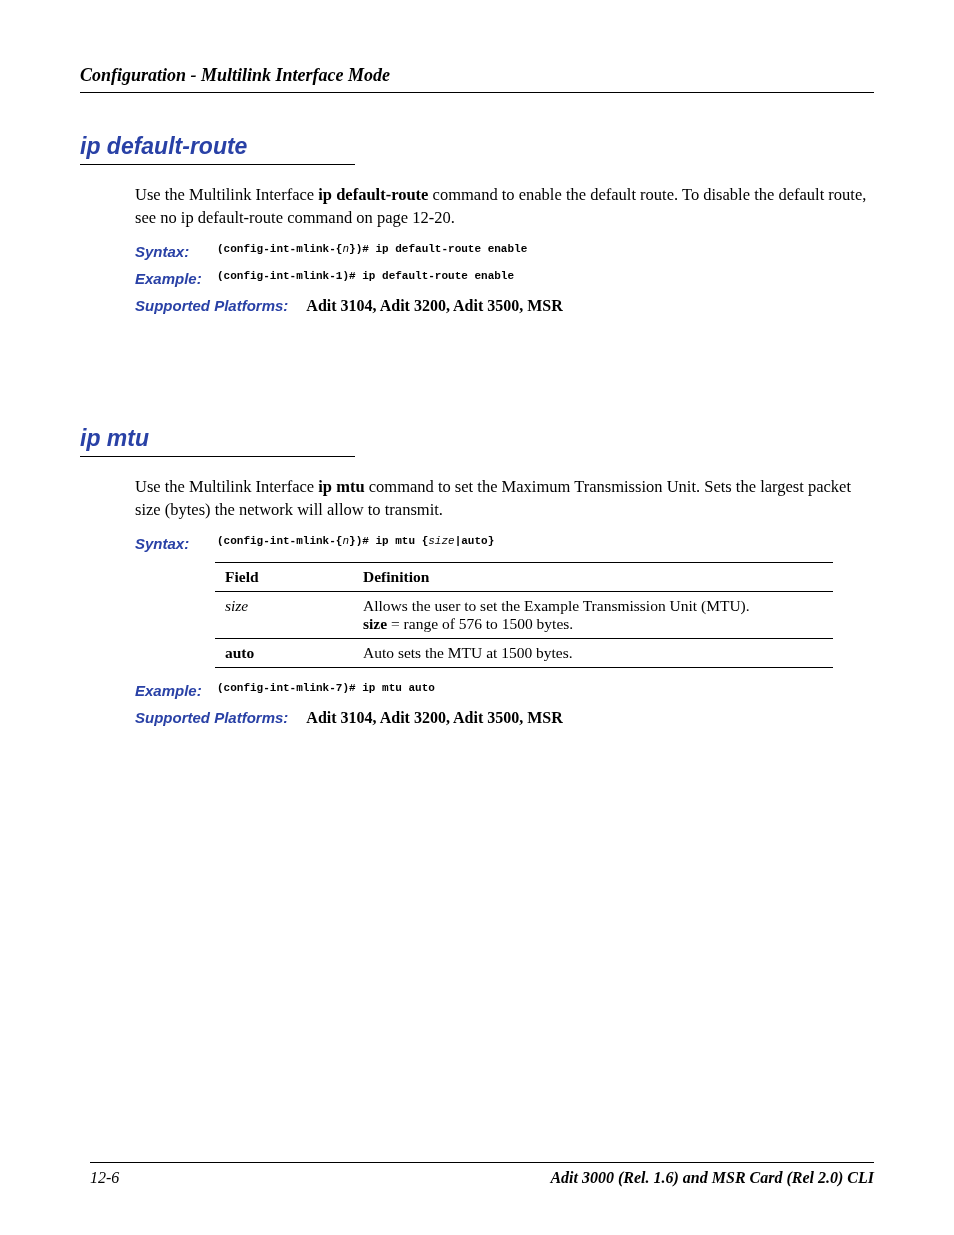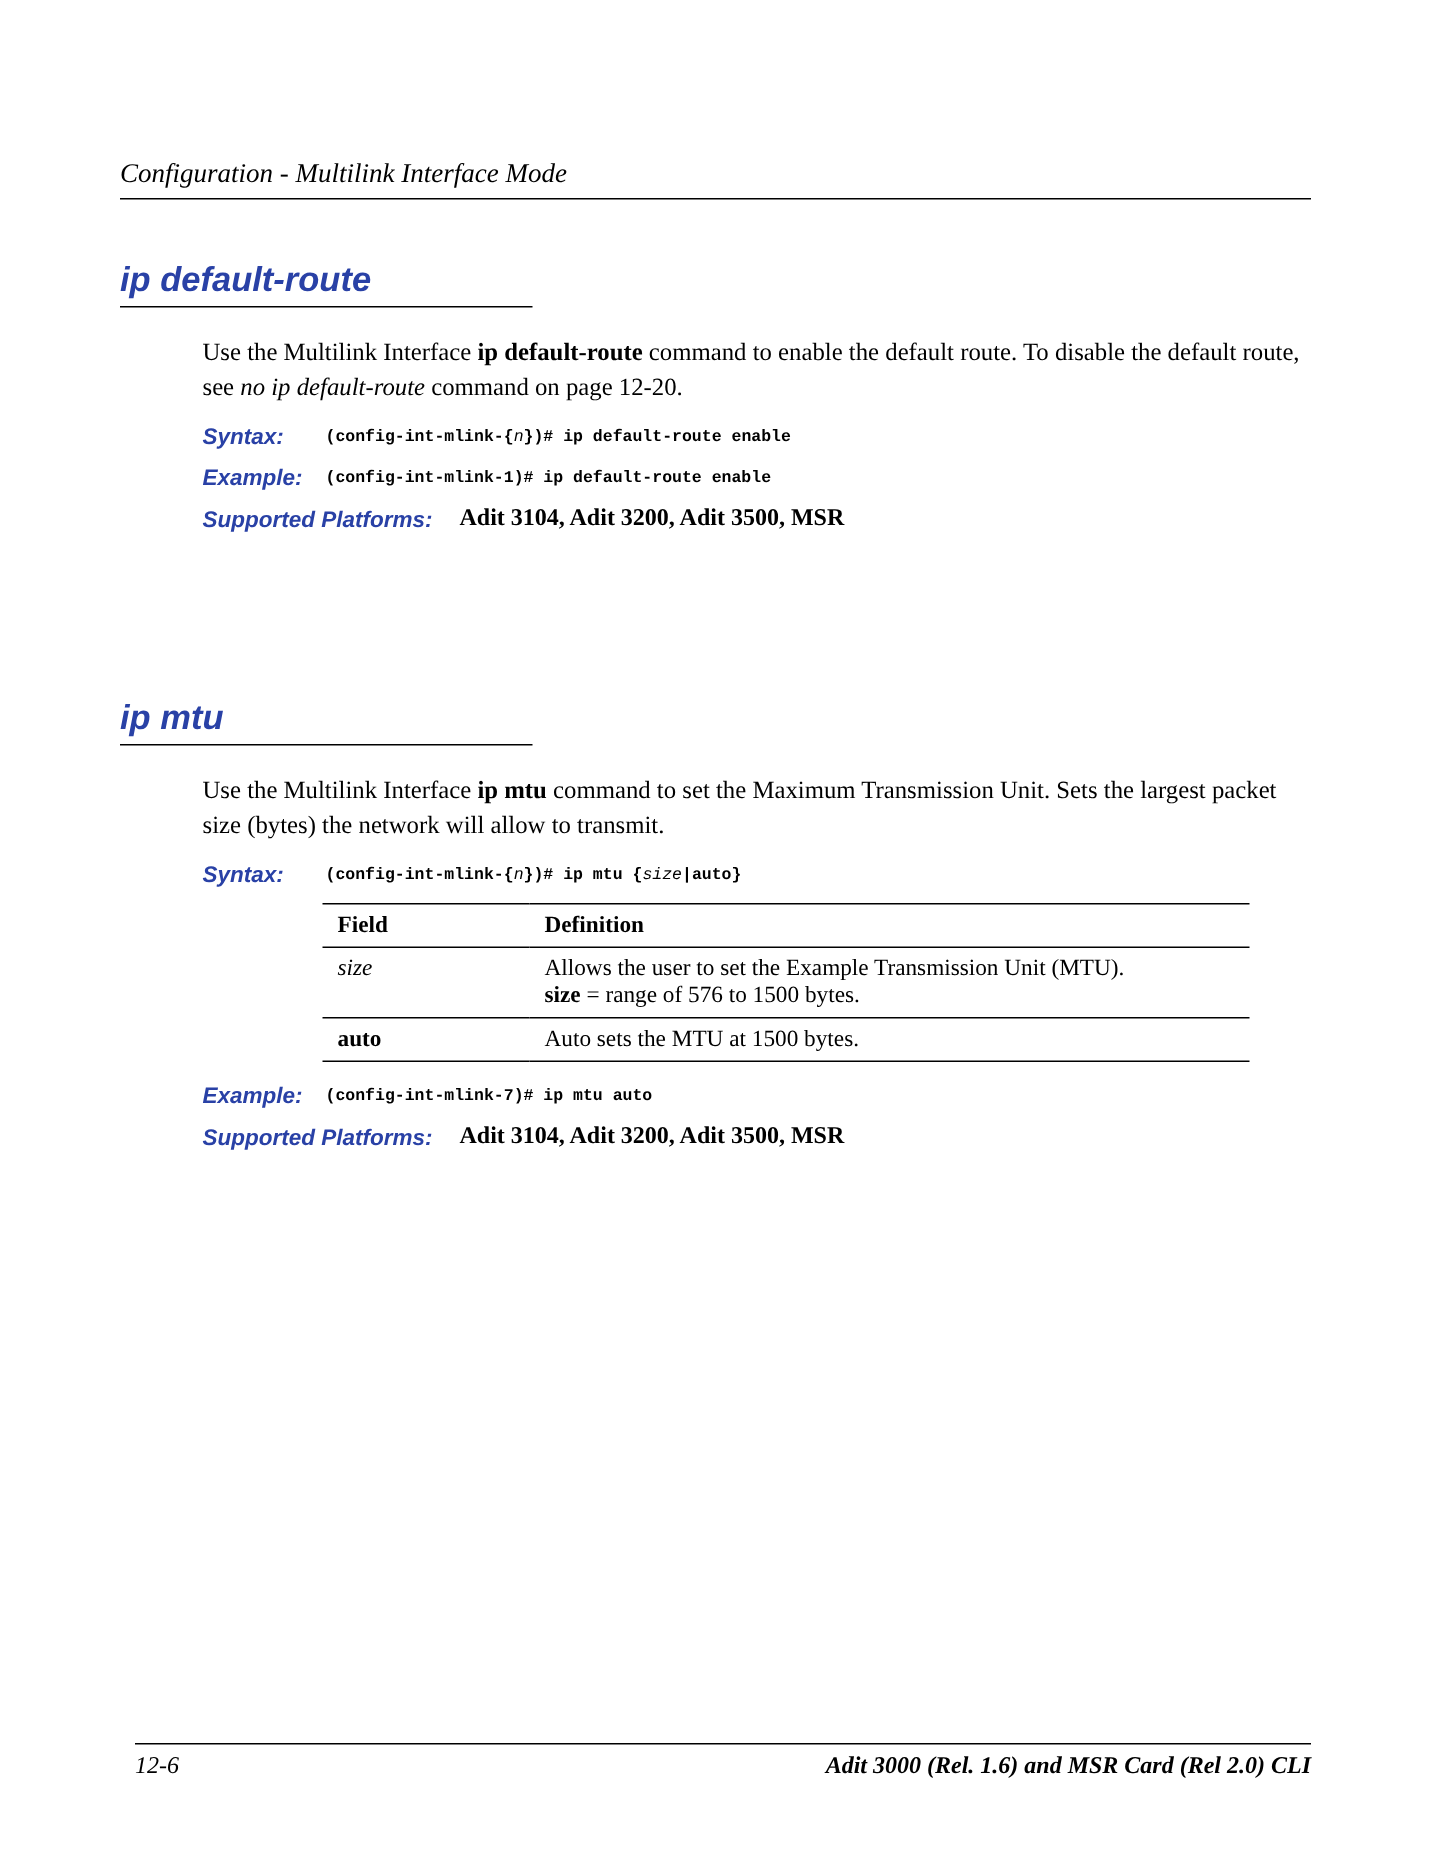--- a/index.html
+++ b/index.html
@@ -6,52 +6,51 @@
     body {
       font-family: 'Times New Roman', Times, serif;
       background: #fff;
       width: 954px;
       height: 1235px;
       position: relative;
       padding: 65px 80px 50px 80px;
     }
     .header-title {
       font-style: italic;
-      font-weight: normal;
+      font-weight: bold;
       font-size: 18px;
       padding-bottom: 6px;
       border-bottom: 1.5px solid #000;
       margin-bottom: 40px;
-      margin-top: 40px;
     }
     .section-heading {
       font-family: Arial, Helvetica, sans-serif;
       font-weight: bold;
       font-style: italic;
       font-size: 23px;
       color: #2941a6;
       padding-bottom: 4px;
       border-bottom: 1px solid #000;
       display: inline-block;
       width: 275px;
       margin-bottom: 18px;
     }
     .body-block {
       margin-left: 55px;
       margin-bottom: 14px;
       font-size: 16.5px;
       line-height: 1.4;
     }
-    .inline-italic { font-style: italic; }
+    .inline-italic { }
     .inline-bold { font-weight: bold; }
     .def-row {
       margin-left: 55px;
       margin-bottom: 10px;
       display: flex;
-      align-items: center;
+      align-items: flex-start;
       gap: 10px;
     }
     .def-label {
       font-family: Arial, Helvetica, sans-serif;
       font-weight: bold;
       font-style: italic;
       color: #2941a6;
       font-size: 15px;
       min-width: 72px;
     }

